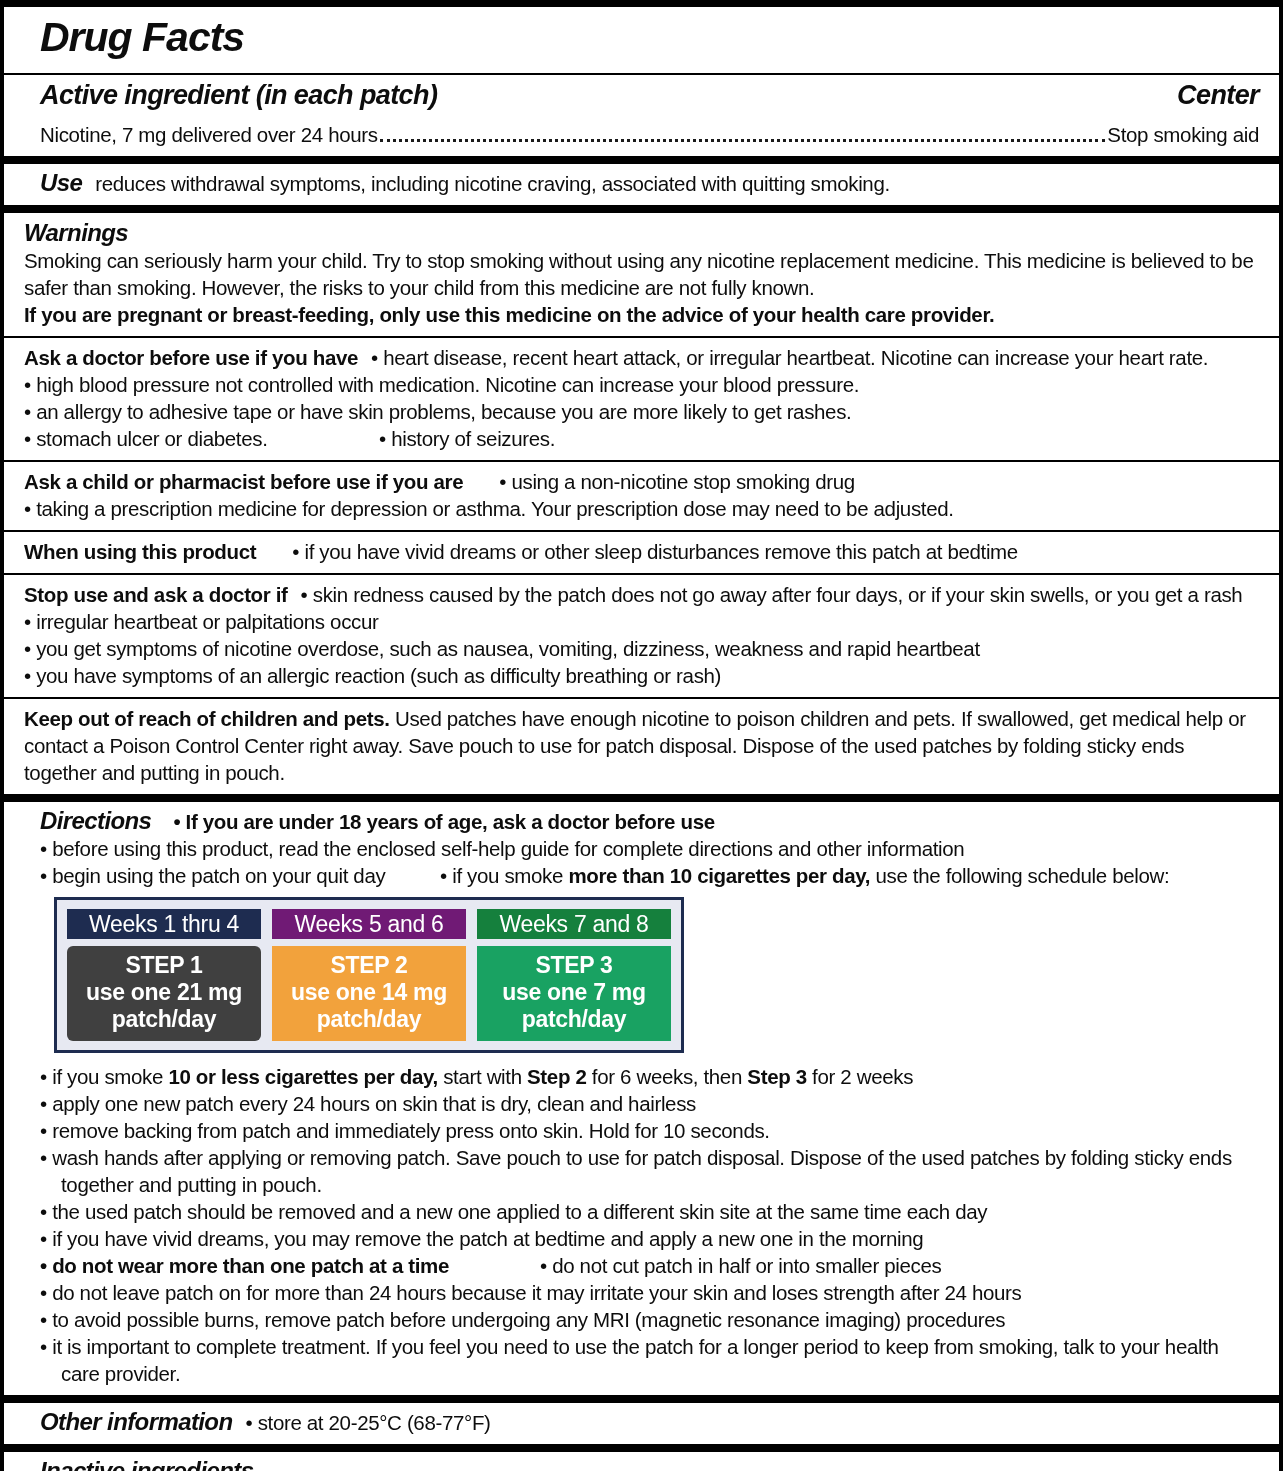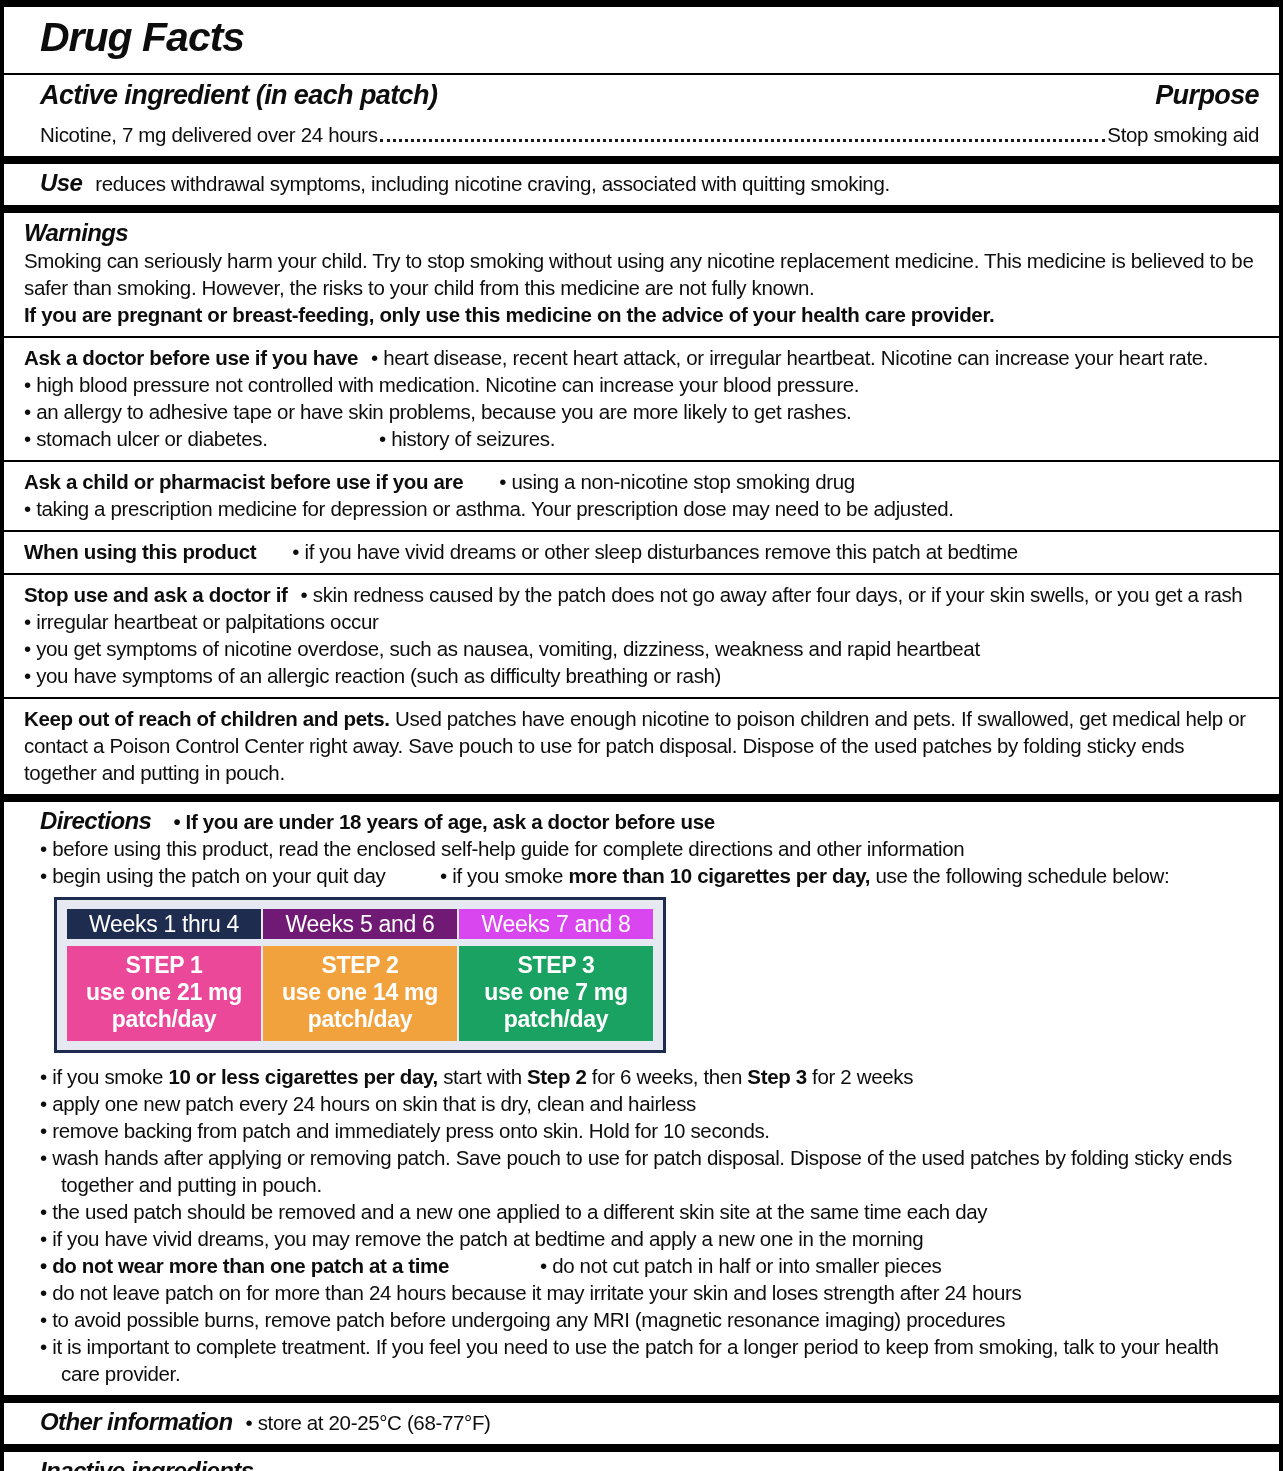--- a/index.html
+++ b/index.html
@@ -21,41 +21,41 @@
   .gap-lg{margin-right:36px;}
   .li{padding-left:21px;text-indent:-21px;}
   .heads{display:flex;justify-content:space-between;align-items:flex-start;}
   .leader-row{display:flex;align-items:baseline;}
   .dots{flex:1;border-bottom:3px dotted #1a1a1a;margin:0 2px 5px 2px;min-width:40px;}
   .col-a{display:inline-block;width:355px;}
   .col-b{display:inline-block;width:400px;}
   .col-c{display:inline-block;width:500px;font-weight:bold;}
   .warn-sub{padding:6px 20px 8px 20px;}
   
-  .sch-frame{display:inline-grid;grid-template-columns:repeat(3,194px);gap:7px 2px;
+  .sch-frame{display:inline-grid;grid-template-columns:repeat(3,194px);gap:7px 11px;
              border:3px solid #1e2c50;background:#e7e9f2;padding:9px 10px;margin:8px 0 10px 14px;}
   .sch-head{color:#fff;text-align:center;font-size:23px;line-height:30px;letter-spacing:-0.3px;}
   .sch-cell{color:#fff;text-align:center;font-weight:bold;font-size:23px;line-height:27px;
             padding:6px 2px 8px;letter-spacing:-0.3px;}
   .mt2{margin-top:10px;}
 </style>
 </head>
 <body>
 
 <div class="label">
 
   <div class="sec">
     <div class="h-big">Drug Facts</div>
   </div>
   <div class="thin"></div>
 
   <section class="sec">
     <div class="heads">
       <span class="h-sub">Active ingredient (in each patch)</span>
-      <span class="h-sub">Purpose</span>
+      <span class="h-sub">Center</span>
     </div>
     <div class="leader-row mt2">
       <span>Nicotine, 7 mg delivered over 24 hours</span>
       <span class="dots"></span>
       <span>Stop smoking aid</span>
     </div>
   </section>
   <div class="bar"></div>
 
   <section class="sec">
@@ -108,22 +108,22 @@
     <div><span class="h-med gap-md">Directions</span><span class="body sub">• If you are under 18 years of age, ask a doctor before use</span></div>
     <div class="li">• before using this product, read the enclosed self-help guide for complete directions and other information</div>
     <div class="two-col">
       <span class="col-b">• begin using the patch on your quit day</span><span><span>• if you smoke </span><span class="b">more than 10 cigarettes per day,</span><span> use the following schedule below:</span></span>
     </div>
 
     
     <div class="sch-frame" style="background: rgb(231, 233, 242); border-color: rgb(30, 44, 80);">
       <div class="sch-head" style="background: rgb(30, 44, 80);">Weeks 1 thru 4</div>
       <div class="sch-head" style="background: #701a75;">Weeks 5 and 6</div>
-      <div class="sch-head" style="background: #d946ef;">Weeks 7 and 8</div>
-      <div class="sch-cell" style="background: #ec4899;">
+      <div class="sch-head" style="background: #15803d;">Weeks 7 and 8</div>
+      <div class="sch-cell" style="background: #404040; border-radius: 6px;">
         <div>STEP 1</div>
         <div>use one 21 mg</div>
         <div>patch/day</div>
       </div>
       <div class="sch-cell" style="background: rgb(242, 162, 60);">
         <div>STEP 2</div>
         <div>use one 14 mg</div>
         <div>patch/day</div>
       </div>
       <div class="sch-cell" style="background: rgb(25, 162, 98);">

